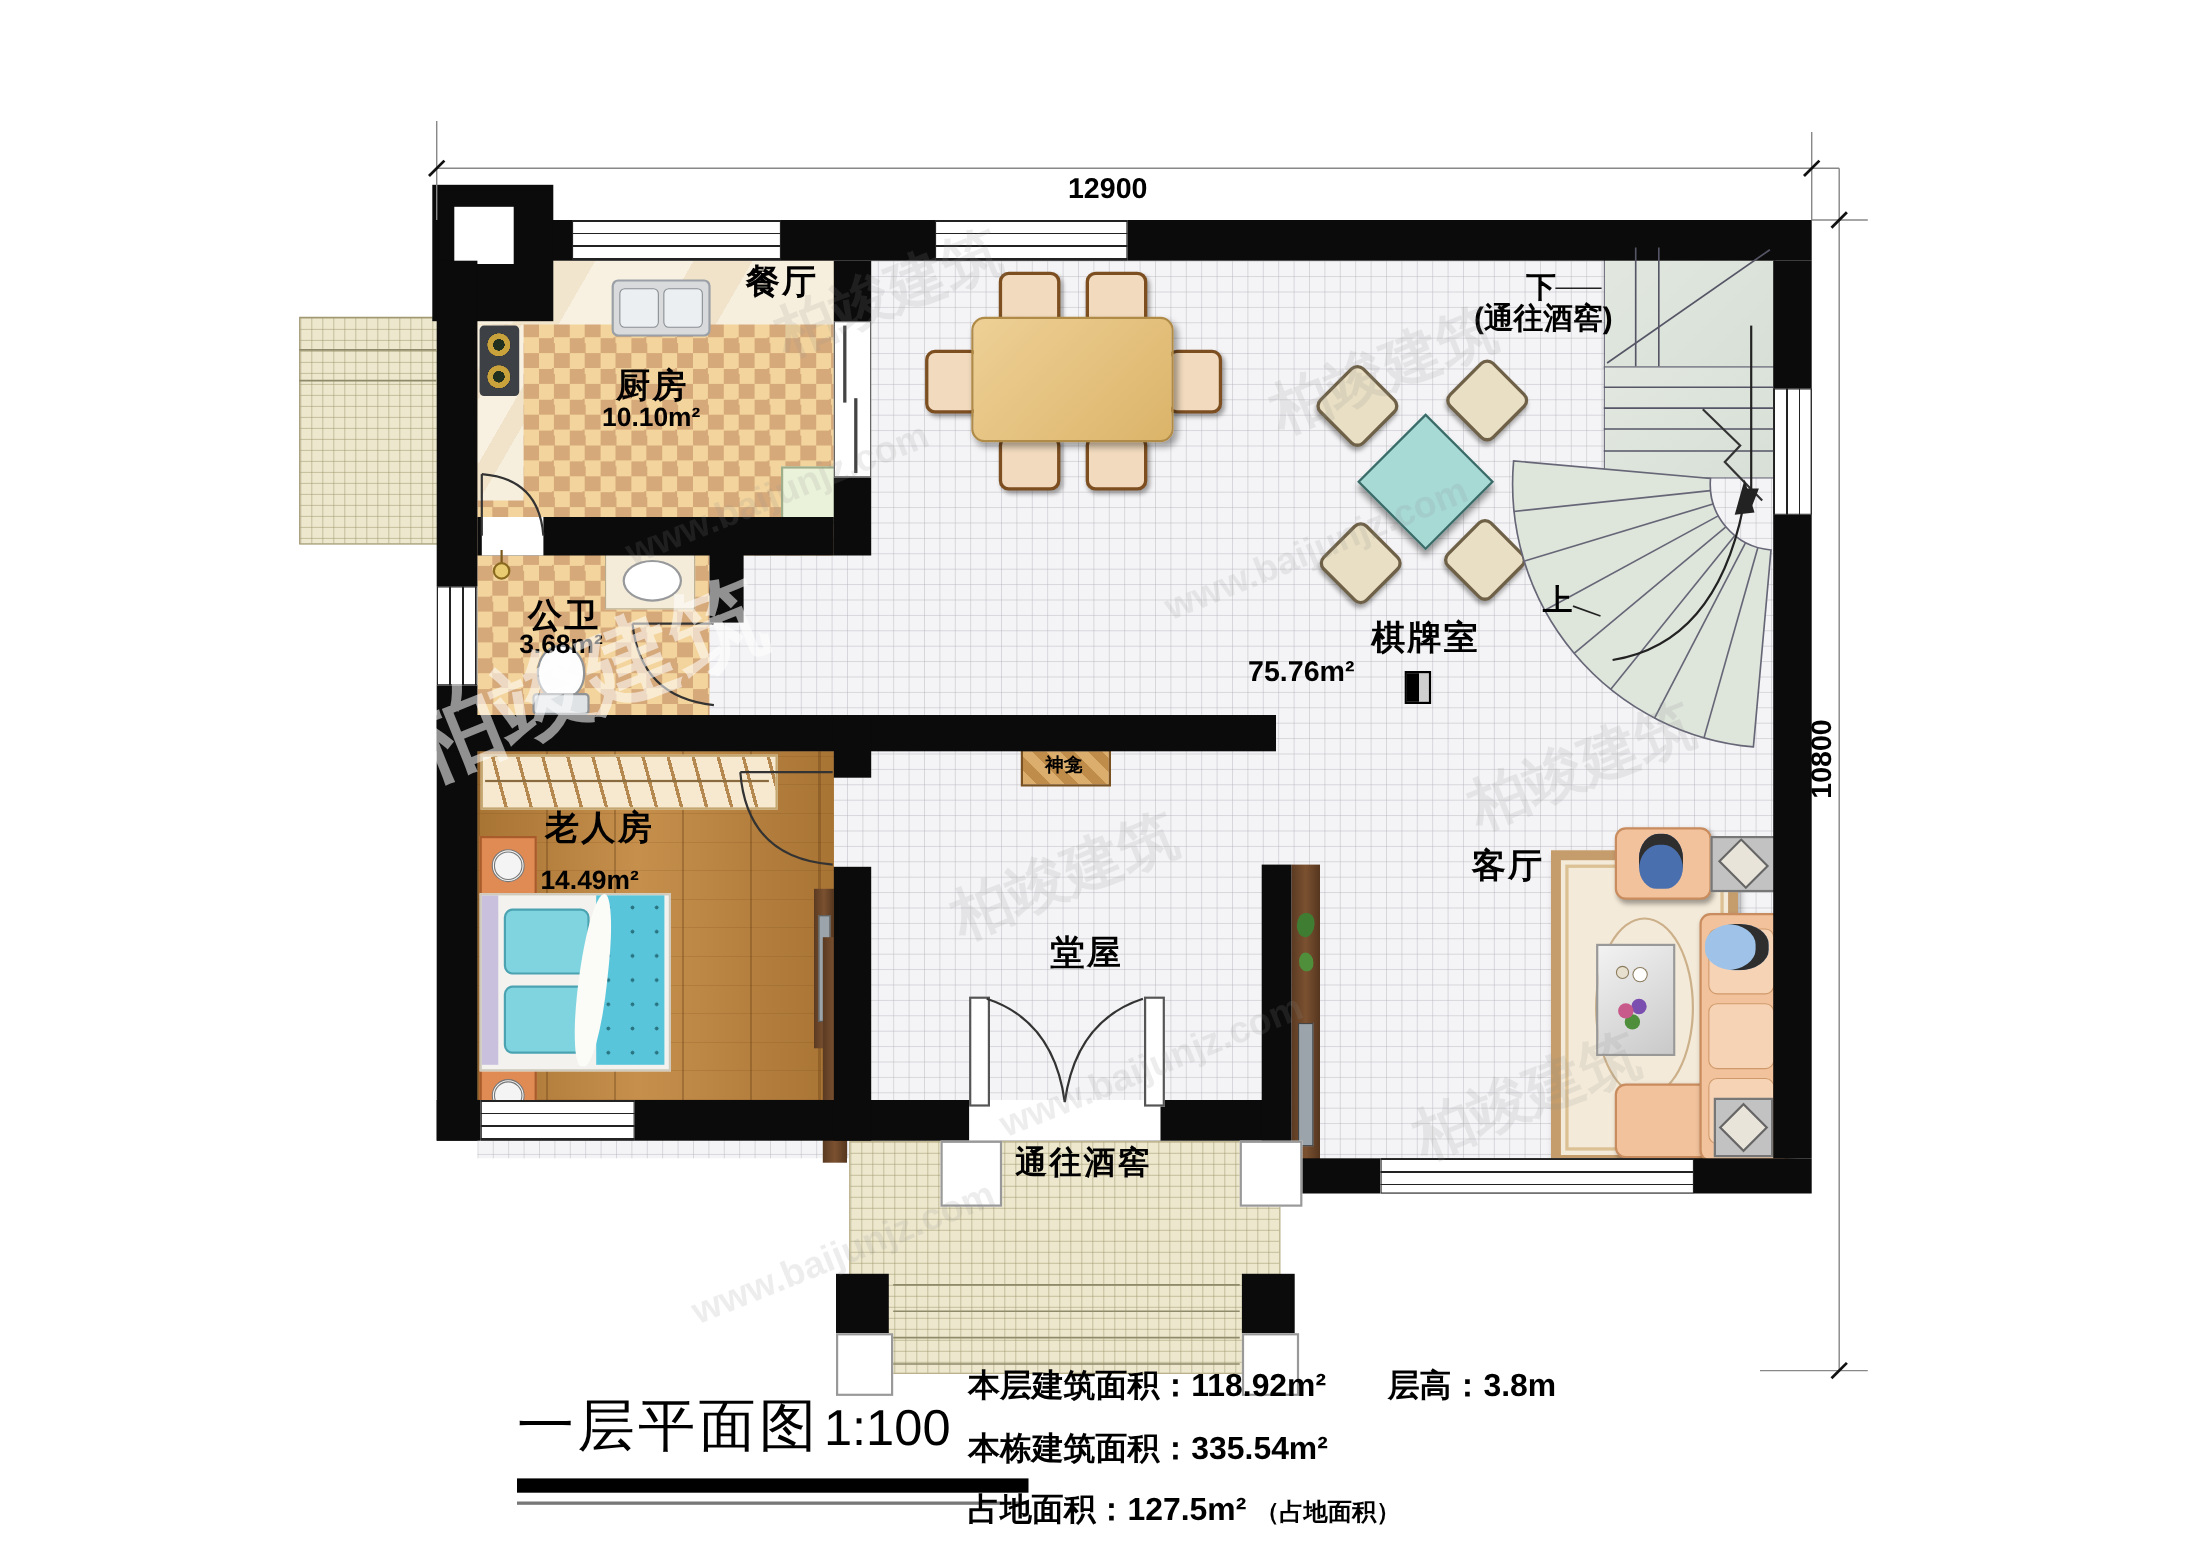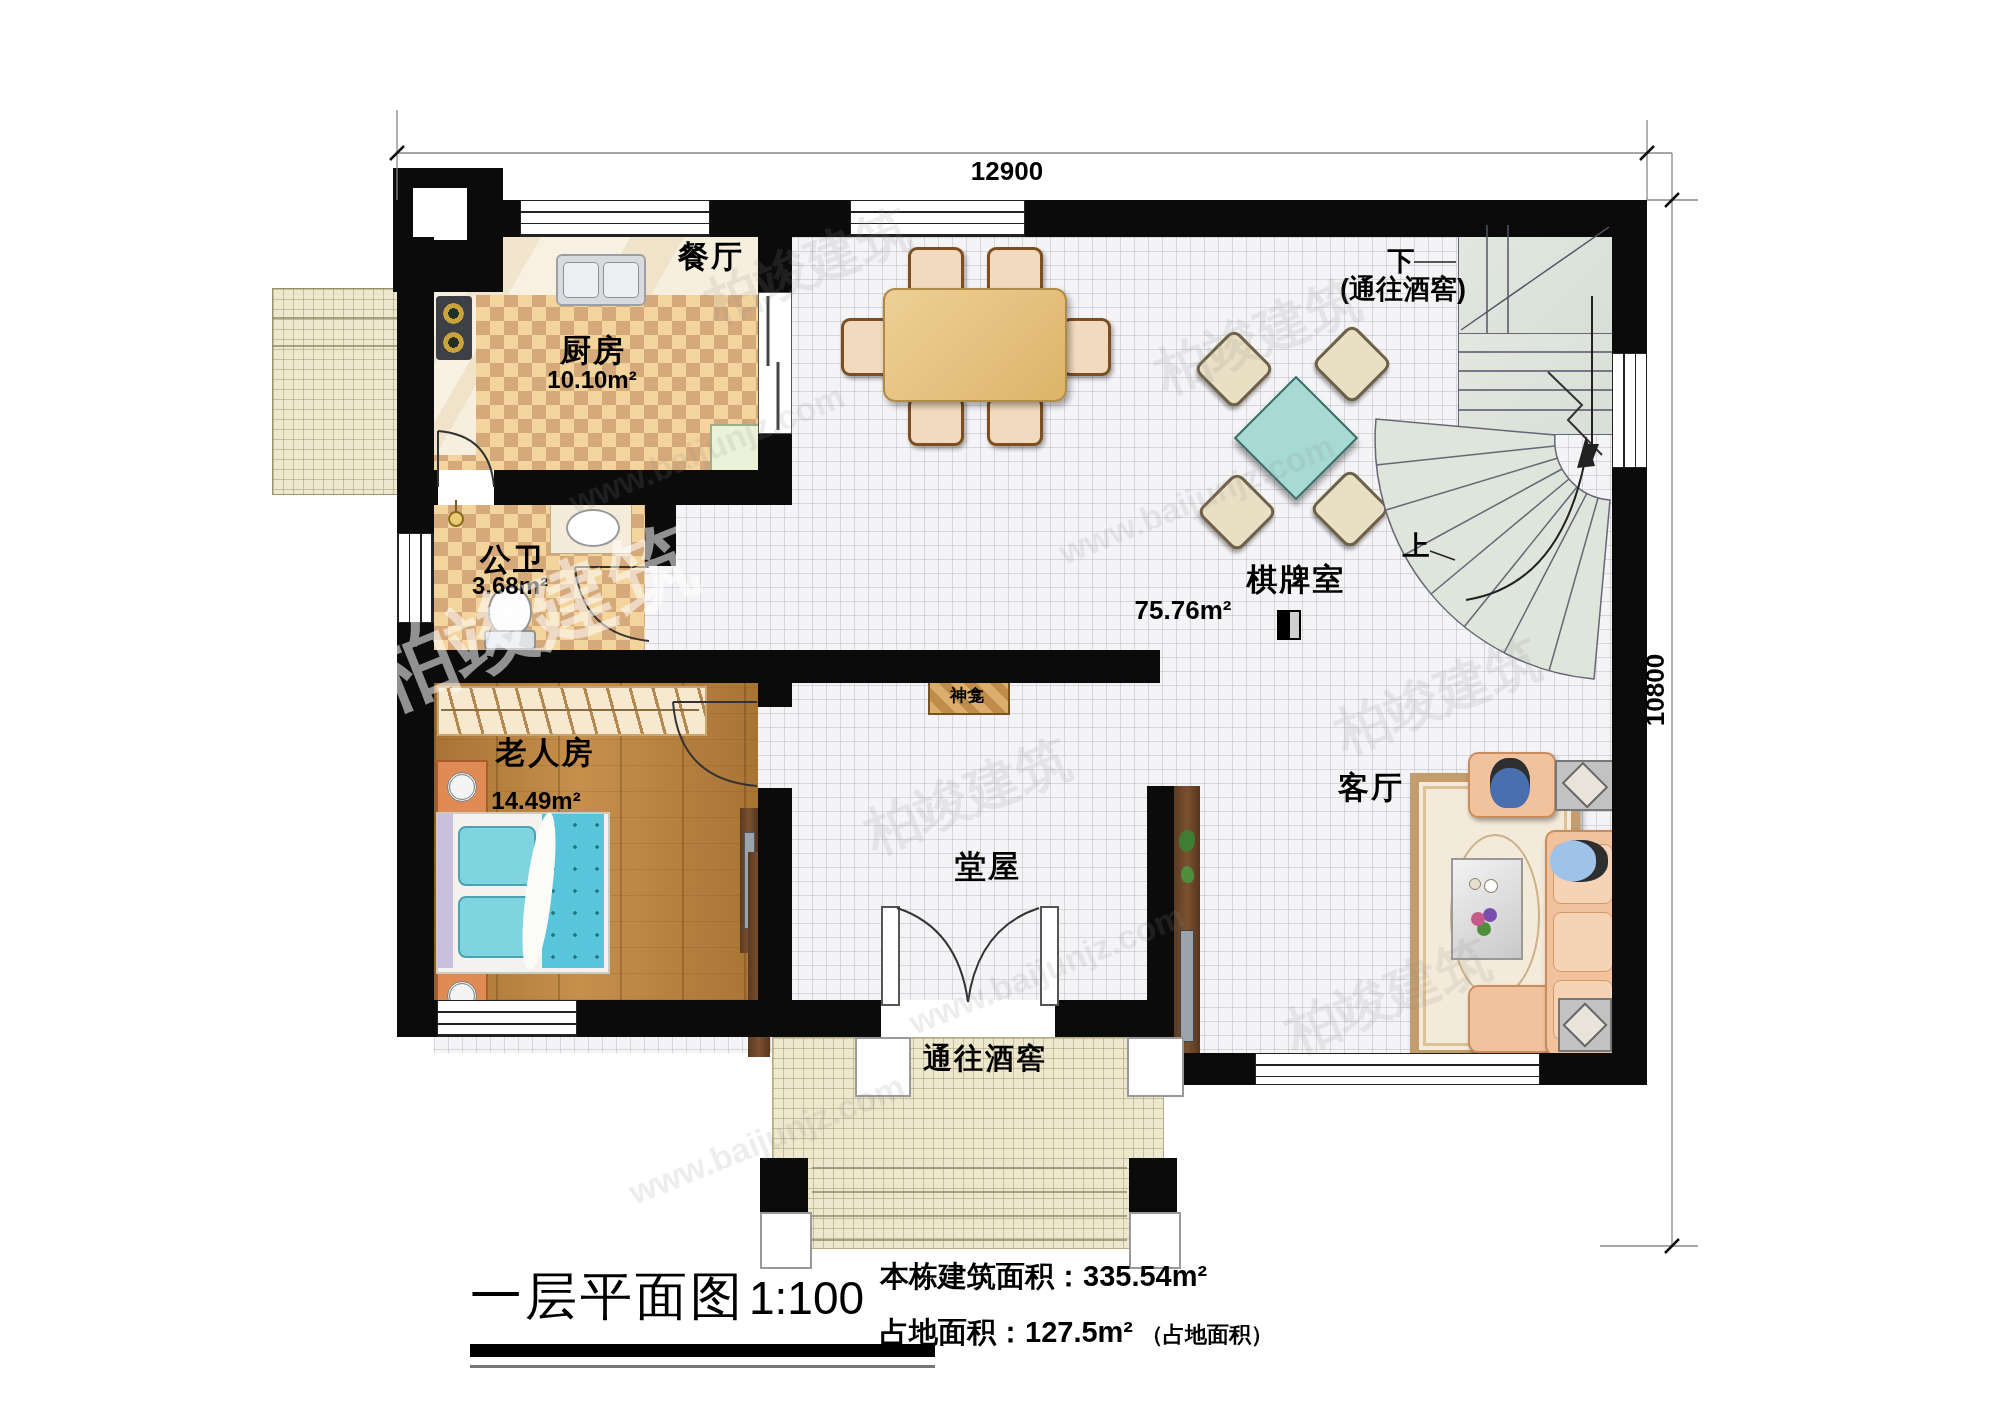--- a/index.html
+++ b/index.html
@@ -289,20 +289,24 @@
   <div class="abs" style="left:470px;top:1262px;width:470px;">
     <div style="display:flex;align-items:baseline;white-space:nowrap;">
       <span style="font-size:52px;font-weight:normal;letter-spacing:3px;">一层平面图</span>
       <span style="font-size:46px;margin-left:4px;">1:100</span>
     </div>
     <div style="width:465px;height:13px;background:#000;margin-top:12px;"></div>
     <div style="width:465px;height:3px;background:#777;margin-top:8px;"></div>
   </div>
 
   <div class="abs stats" style="left:880px;top:1240px;width:800px;">
+    <div style="display:flex;gap:56px;white-space:nowrap;">
+      <span><span>本层建筑面积：</span><span class="val">118.92m²</span></span>
+      <span><span>层高：</span><span class="val">3.8m</span></span>
+    </div>
     <div style="margin-top:17px;white-space:nowrap;">
       <span>本栋建筑面积：</span><span class="val">335.54m²</span>
     </div>
     <div style="margin-top:16px;white-space:nowrap;">
       <span>占地面积：</span><span class="val">127.5m²</span>
       <span style="font-size:22px;">（占地面积）</span>
     </div>
   </div>
 
   <span class="wm wmBig" style="left:360px;top:560px;">柏竣建筑</span>

